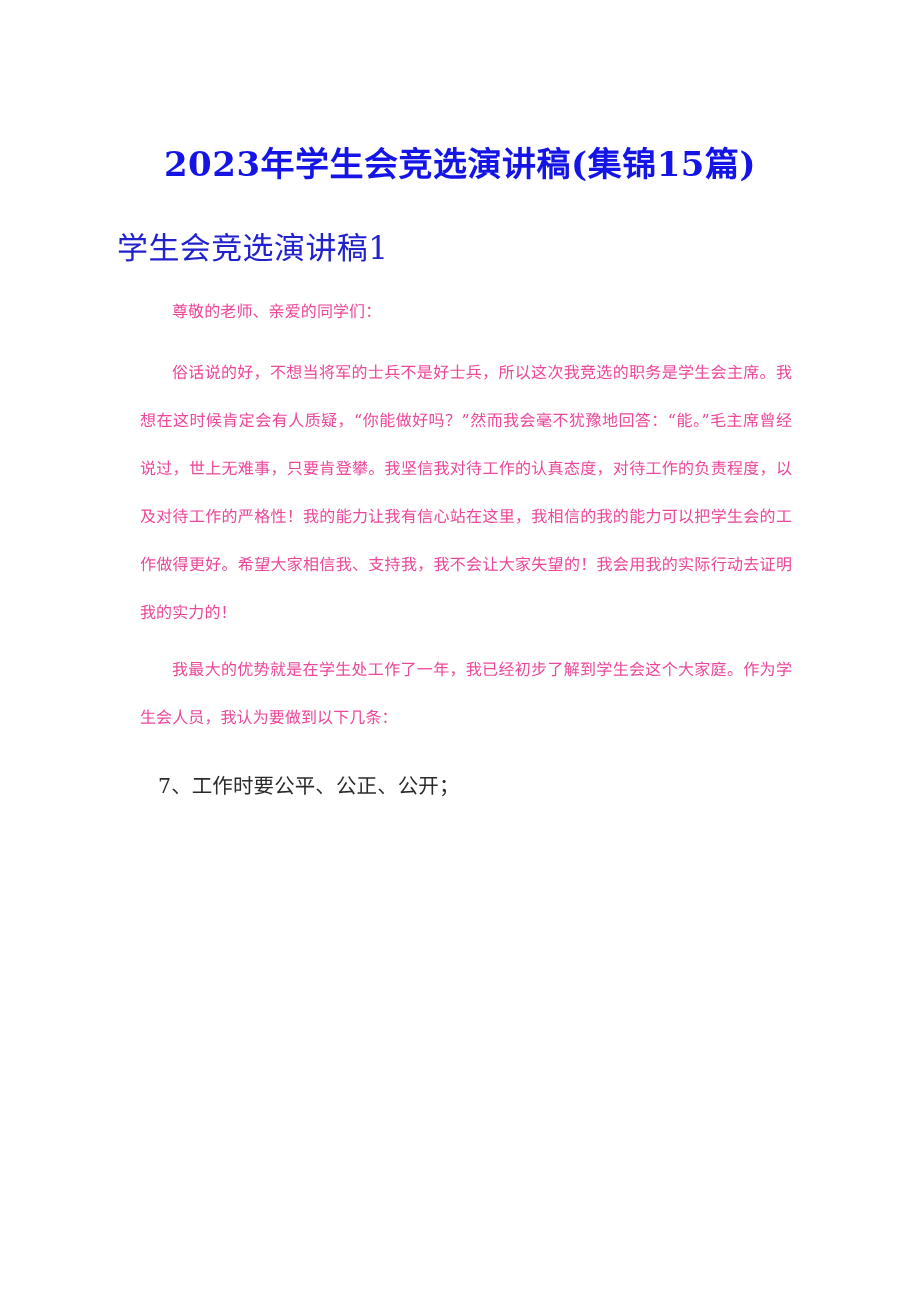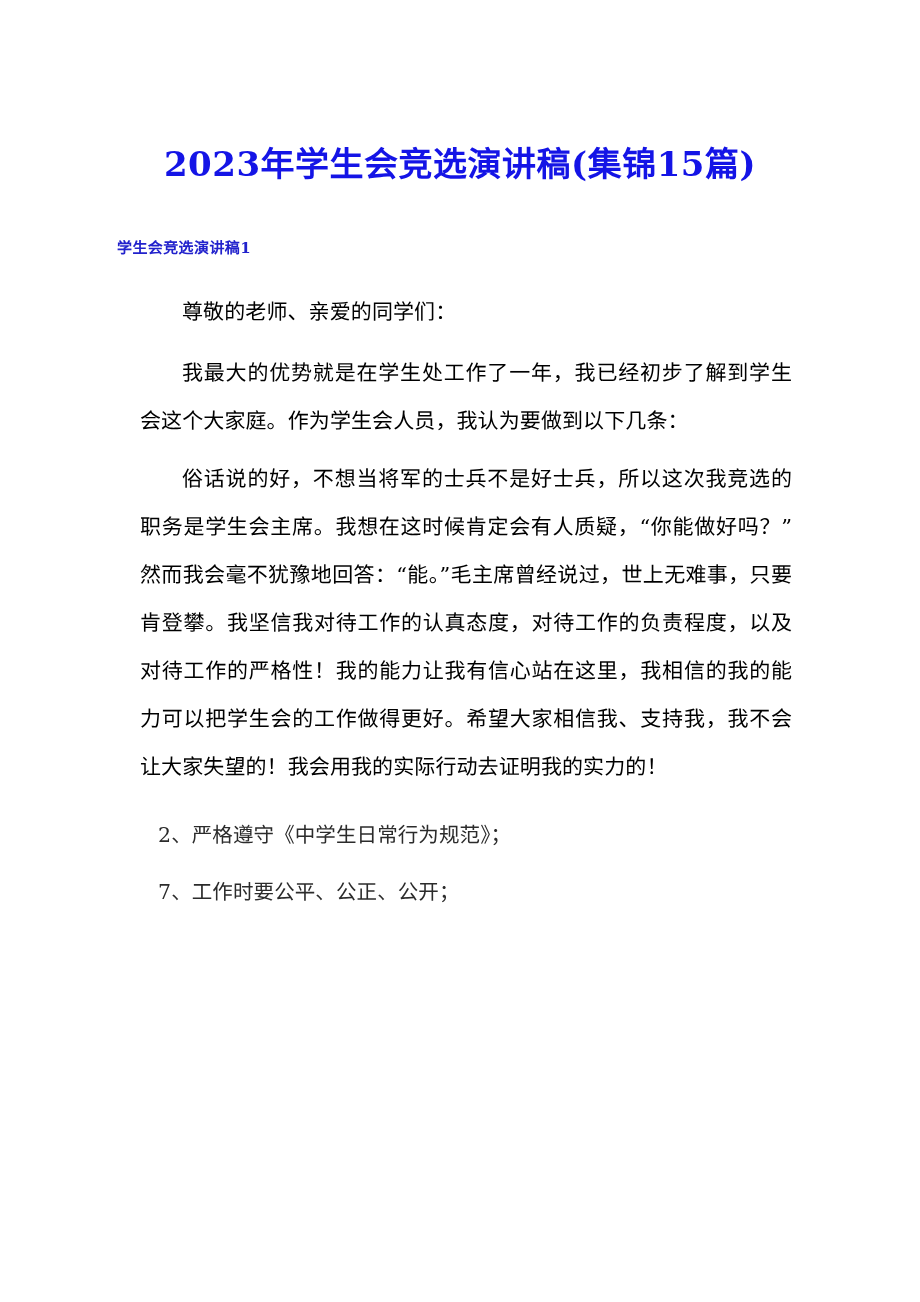--- a/index.html
+++ b/index.html
@@ -40,41 +40,41 @@
     color: #1414e6;
     white-space: nowrap;
   }
 
   
   .section-heading {
     position: absolute;
     left: 117px;
     top: 231px;
     font-family: "DejaVu Serif", "Liberation Serif", serif;
-    font-weight: bold;
-    font-size: 15px;
+    font-weight: normal;
+    font-size: 31px;
     line-height: 34px;
     letter-spacing: 0.4px;
     color: #2222cc;
     white-space: nowrap;
   }
 
   
   .doc-body {
     position: absolute;
     left: 140px;
     top: 288px;
     width: 652px;
   }
 
   .para {
     font-family: "DejaVu Serif", "Liberation Serif", serif;
-    font-size: 21px;
+    font-size: 16px;
     line-height: 48px;
-    color: #000000;
+    color: #ec4899;
     text-align: justify;
     text-justify: inter-ideograph;
     text-indent: 2em;
     margin: 0 0 9px 0;
     letter-spacing: 0.1px;
   }
 
   .para.salutation {
     margin-bottom: 13px;
   }
@@ -108,24 +108,23 @@
 
   <div class="doc-title">2023年学生会竞选演讲稿(集锦15篇)</div>
 
   <div class="section-heading">学生会竞选演讲稿1</div>
 
   <div class="doc-body">
 
     <p class="para salutation">尊敬的老师、亲爱的同学们：</p>
 
 
+    <p class="para">俗话说的好，不想当将军的士兵不是好士兵，所以这次我竞选的职务是学生会主席。我想在这时候肯定会有人质疑，“你能做好吗？”然而我会毫不犹豫地回答：“能。”毛主席曾经说过，世上无难事，只要肯登攀。我坚信我对待工作的认真态度，对待工作的负责程度，以及对待工作的严格性！我的能力让我有信心站在这里，我相信的我的能力可以把学生会的工作做得更好。希望大家相信我、支持我，我不会让大家失望的！我会用我的实际行动去证明我的实力的！</p>
+
     <p class="para tight">我最大的优势就是在学生处工作了一年，我已经初步了解到学生会这个大家庭。作为学生会人员，我认为要做到以下几条：</p>
 
-    <p class="para">俗话说的好，不想当将军的士兵不是好士兵，所以这次我竞选的职务是学生会主席。我想在这时候肯定会有人质疑，“你能做好吗？”然而我会毫不犹豫地回答：“能。”毛主席曾经说过，世上无难事，只要肯登攀。我坚信我对待工作的认真态度，对待工作的负责程度，以及对待工作的严格性！我的能力让我有信心站在这里，我相信的我的能力可以把学生会的工作做得更好。希望大家相信我、支持我，我不会让大家失望的！我会用我的实际行动去证明我的实力的！</p>
-
     <ul class="num-list">
-      <li>2、严格遵守《中学生日常行为规范》；</li>
       <li>7、工作时要公平、公正、公开；</li>
     </ul>
 
   </div>
 
 </div>
 
 </body></html>

